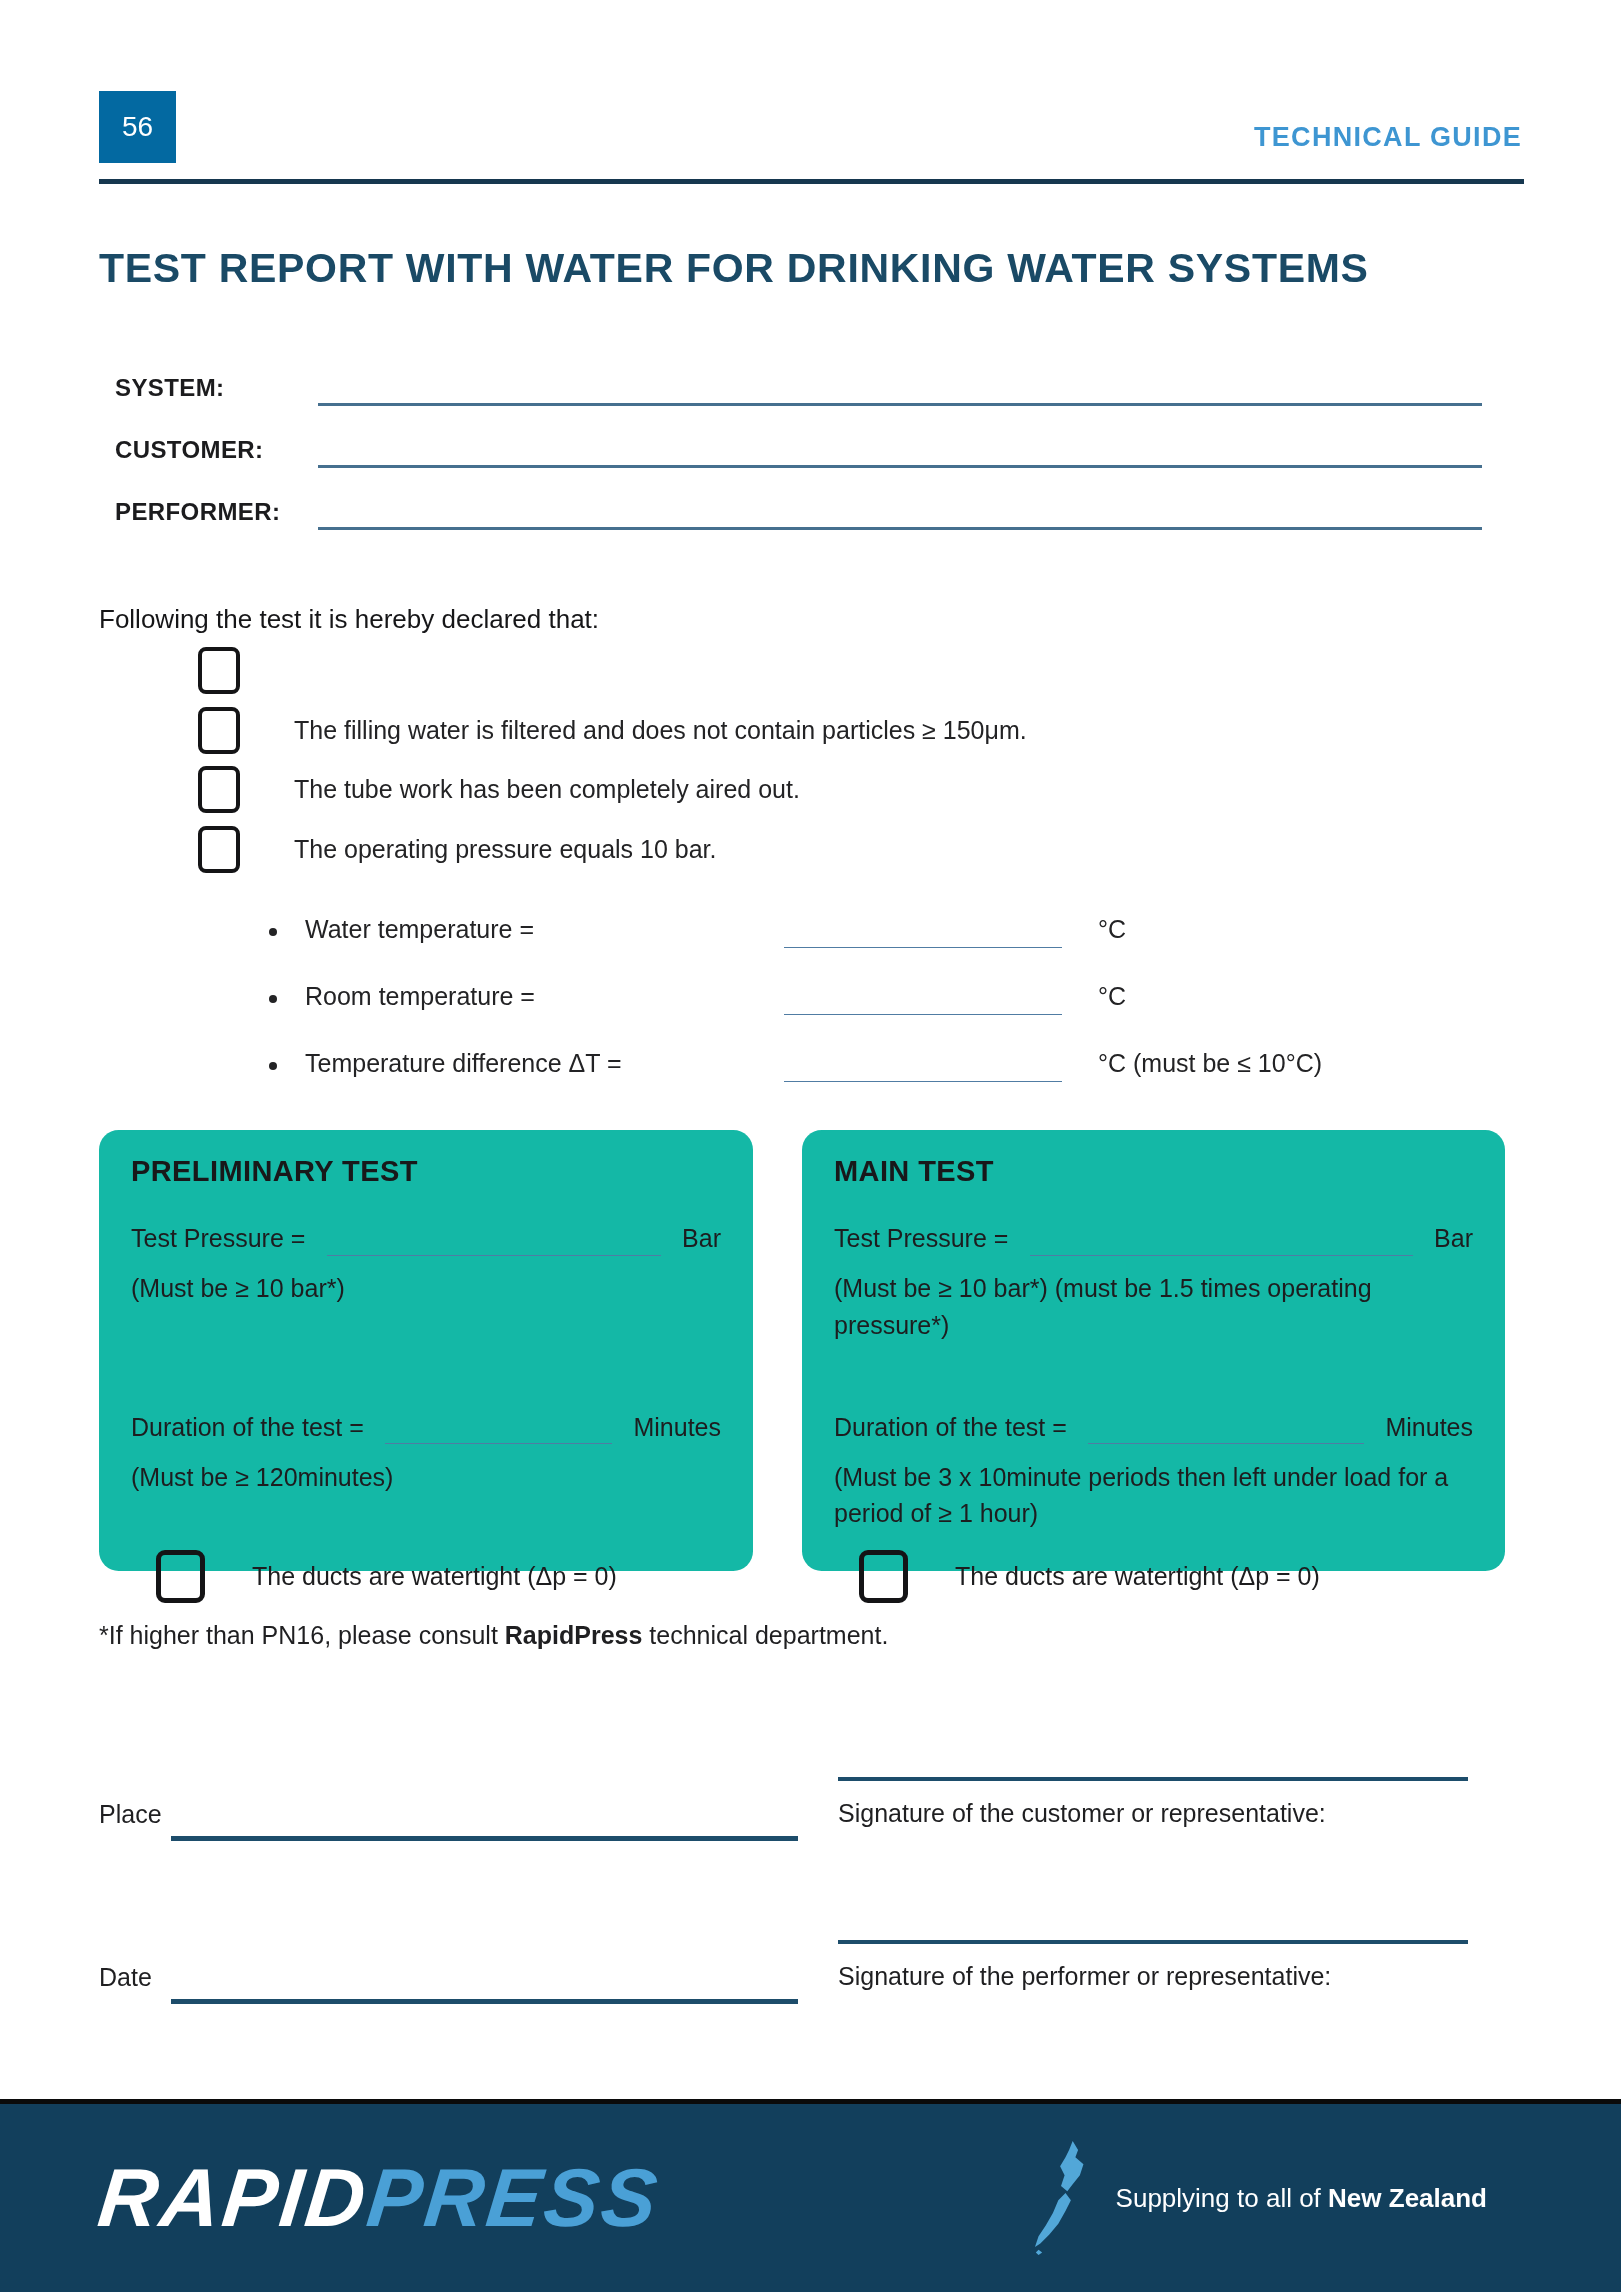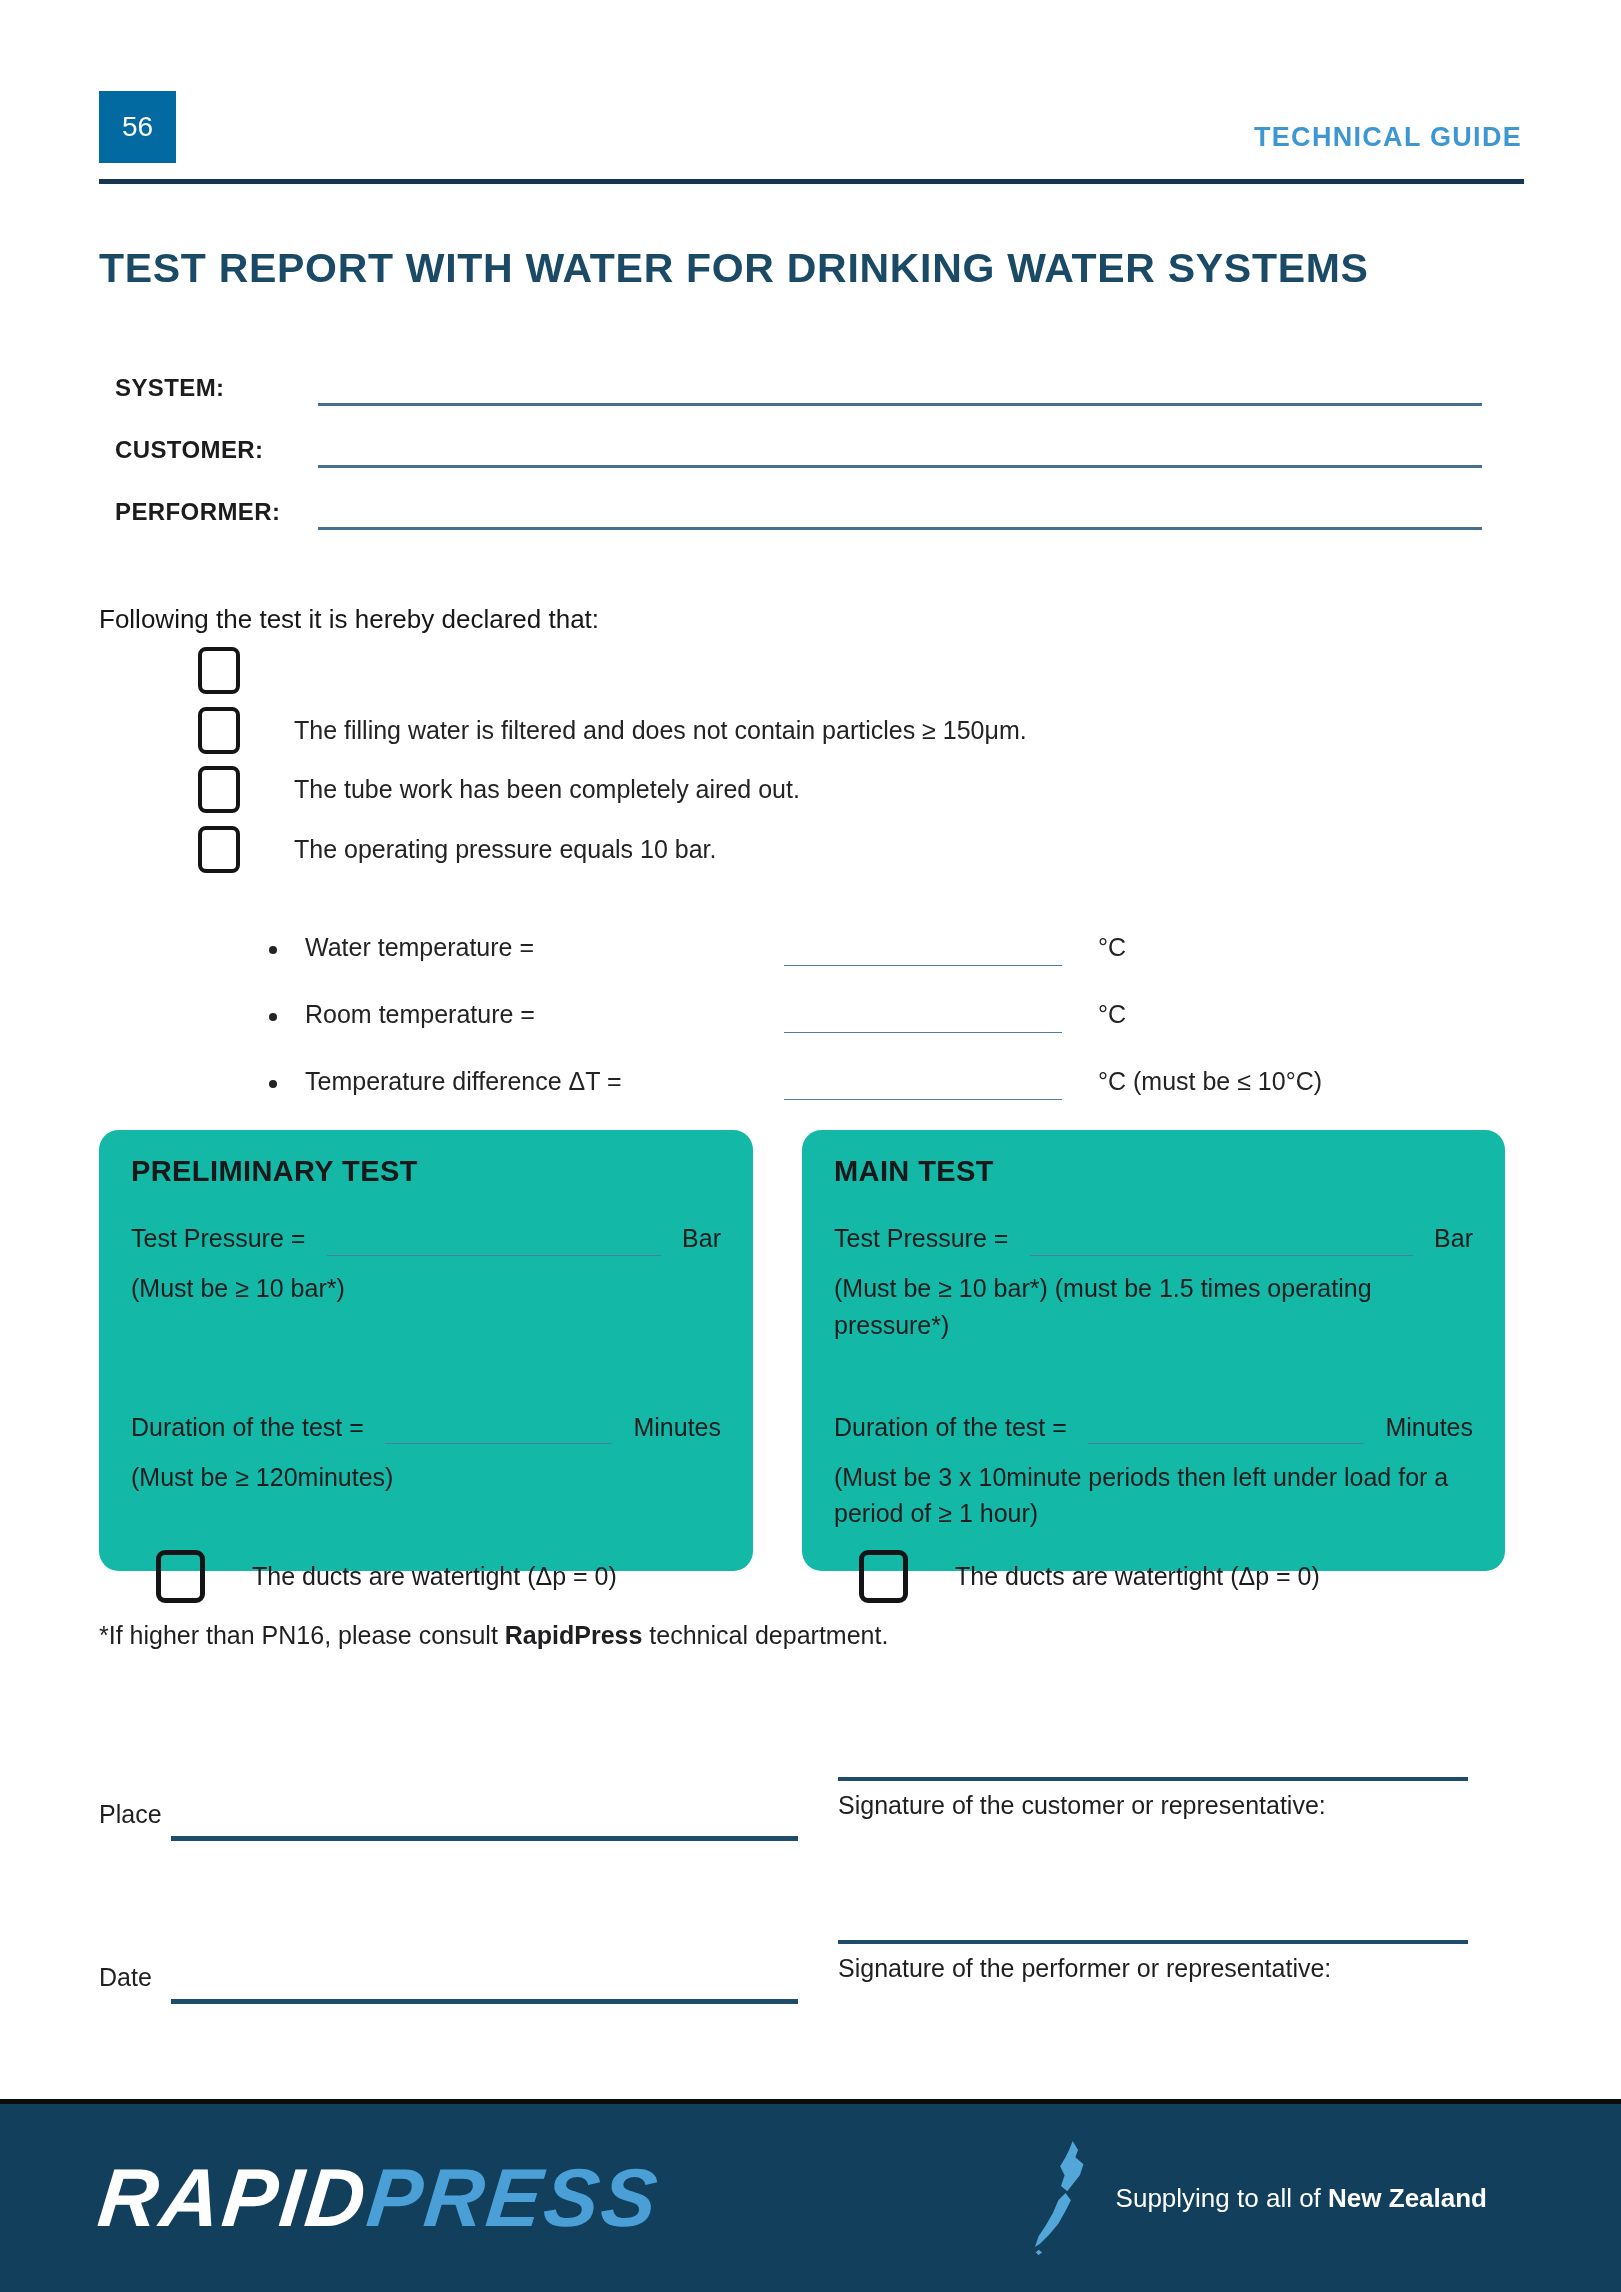--- a/index.html
+++ b/index.html
@@ -47,21 +47,21 @@
   
   .checklist{position:absolute;left:99px;top:647px;width:1182px;}
   .check-item{display:flex;align-items:center;margin-bottom:12.5px;}
   .checkbox{
     flex:0 0 auto;width:34px;height:39px;margin-left:99px;margin-right:54px;
     border:4.5px solid #141416;border-radius:8px;background:#ffffff;
   }
   .check-text{font-size:25px;line-height:1.38;color:#232325;max-width:976px;}
 
   
-  .measurements{position:absolute;left:99px;top:912px;right:99px;margin-top:18px;}
+  .measurements{position:absolute;left:99px;top:912px;right:99px;}
   .meas-row{
     display:grid;grid-template-columns:36px 479px 278px auto;
     padding-left:170px;height:36px;margin-bottom:31px;align-items:flex-end;
   }
   .bullet-dot{
     width:8px;height:8px;border-radius:50%;background:#232325;
     align-self:center;margin-top:3.6px;
   }
   .meas-label{font-size:25px;color:#232325;padding-bottom:3.6px;}
   .meas-line{border-bottom:1.8px solid #507ca3;height:32px;}
@@ -99,21 +99,21 @@
   
   .signoff-row{
     position:absolute;left:99px;right:99px;
     display:grid;grid-template-columns:699px 1fr;gap:40px;
   }
   .signoff-row.first{top:1777px;}
   .signoff-row.second{top:1940px;}
   .signoff-left{position:relative;height:72px;}
   .signoff-left .so-label{position:absolute;left:0;top:23px;font-size:25px;color:#1f1f21;}
   .signoff-left .so-line{position:absolute;left:72px;right:0;top:59px;height:4.5px;background:#1d4d6b;}
-  .signoff-right{margin-right:54px;border-top:4.5px solid #1d4d6b;padding-top:10px;}
+  .signoff-right{margin-right:54px;border-top:4.5px solid #1d4d6b;padding-top:18px;}
   .signoff-right .so-sig-label{font-size:25px;color:#1f1f21;}
 
   
   .footer{
     position:absolute;left:0;right:0;top:2099px;height:193px;box-sizing:border-box;
     background:#123f5c;border-top:5.4px solid #0b0b0b;
     display:flex;align-items:center;justify-content:space-between;
     padding:0 134px 0 99px;
   }
   .brand{

